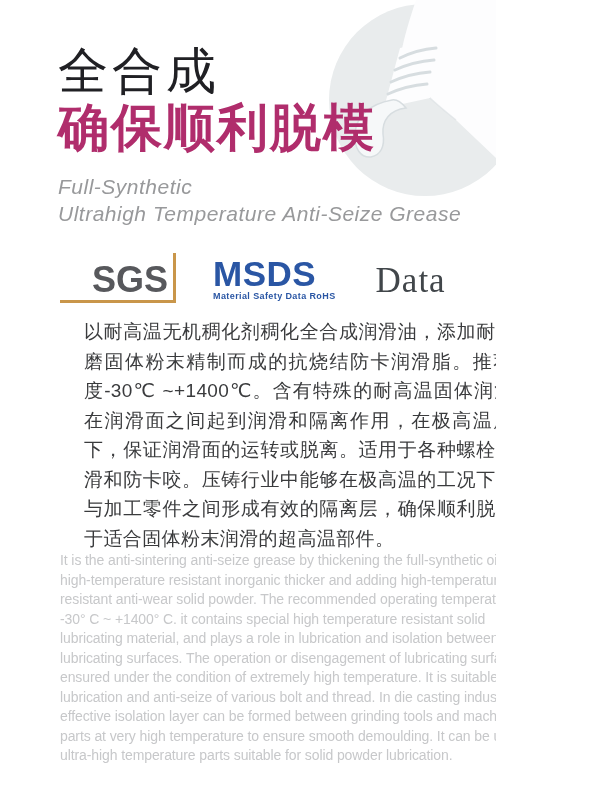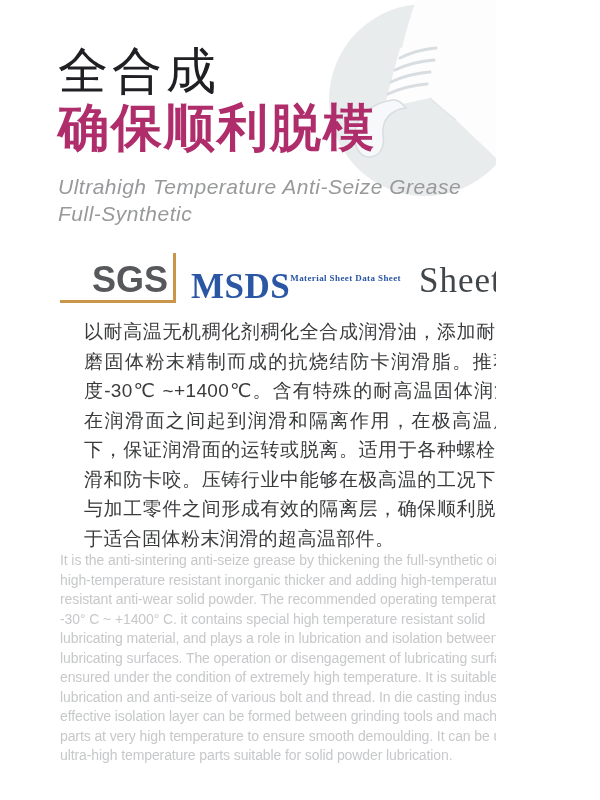--- a/index.html
+++ b/index.html
@@ -39,36 +39,36 @@
   .title-line2{
     font-size:51px;line-height:56px;font-weight:bold;
     color:var(--accent);letter-spacing:2px;
   }
   .subtitle{margin-top:17px;font-style:italic;color:var(--subtitle);}
   .subtitle div{font-size:21px;line-height:27px;letter-spacing:0.5px;}
 
   
   .certs{
     position:absolute;left:60px;top:250px;
-    display:flex;align-items:flex-end;column-gap:18px;height:53px;
+    display:flex;align-items:flex-end;column-gap:40px;height:53px;
   }
   .sgs{
     position:relative;height:50px;display:flex;align-items:flex-end;
     border-bottom:3px solid var(--sgs-line);
     padding:0 5px 2px 32px;
   }
   .sgs-label{
     font-size:36px;line-height:36px;font-weight:bold;
     color:var(--sgs-text);letter-spacing:0px;
   }
   .sgs-vline{
     position:absolute;right:-3px;bottom:-3px;width:3px;height:50px;
     background:var(--sgs-line);
   }
-  .msds{display:flex;flex-direction:row;justify-content:flex-end;padding-bottom:1px;font-family:Liberation Serif, serif;}
+  .msds{display:flex;flex-direction:column;justify-content:flex-end;padding-bottom:1px;}
   .msds-label{
     font-size:35px;line-height:31px;font-weight:bold;
     color:var(--msds-blue);letter-spacing:0.5px;
   }
   .msds-sublabel{
     font-size:9px;line-height:11px;font-weight:bold;
     color:var(--msds-blue);letter-spacing:0.4px;margin-top:2px;white-space:nowrap;
   }
   .rohs{
     font-family:"Liberation Serif","DejaVu Serif",serif;
@@ -108,33 +108,33 @@
       <path d="M 92 94 C 105 88 118 85 131 84"></path>
     </g>
 
     <path d="M 96 100 C 74 104 60 116 59 134 C 58 149 65 158 75 157 C 85 155 89 146 87 134 C 86 120 94 110 110 108 C 105 102 101 99 96 100 Z" style="fill:#f6f8f9;stroke:var(--tube-shade);stroke-width:1.5"></path>
   </svg>
 
   <div class="header">
     <div class="title-line1">全合成</div>
     <div class="title-line2">确保顺利脱模</div>
     <div class="subtitle">
+      <div>Full-Synthetic</div>
       <div>Ultrahigh Temperature Anti-Seize Grease</div>
-      <div>Full-Synthetic</div>
     </div>
   </div>
 
   <div class="certs">
     <div class="sgs">
       <span class="sgs-label">SGS</span>
       <span class="sgs-vline"></span>
     </div>
     <div class="msds">
       <div class="msds-label">MSDS</div>
-      <div class="msds-sublabel">Material Sheet Data Sheet</div>
+      <div class="msds-sublabel">Material Safety Data RoHS</div>
     </div>
-    <div class="rohs">Sheet</div>
+    <div class="rohs">Data</div>
   </div>
 
   <p class="desc-cn">以耐高温无机稠化剂稠化全合成润滑油，添加耐高温的抗磨固体粉末精制而成的抗烧结防卡润滑脂。推荐使用温度-30℃ ~+1400℃。含有特殊的耐高温固体润滑材料，在润滑面之间起到润滑和隔离作用，在极高温度的工况下，保证润滑面的运转或脱离。适用于各种螺栓丝扣的润滑和防卡咬。压铸行业中能够在极高温的工况下，在磨具与加工零件之间形成有效的隔离层，确保顺利脱模。可用于适合固体粉末润滑的超高温部件。</p>
   <p class="desc-en">It is the anti-sintering anti-seize grease by thickening the full-synthetic oil with a high-temperature resistant inorganic thicker and adding high-temperature resistant anti-wear solid powder. The recommended operating temperature is -30° C ~ +1400° C. it contains special high temperature resistant solid lubricating material, and plays a role in lubrication and isolation between the lubricating surfaces. The operation or disengagement of lubricating surface is ensured under the condition of extremely high temperature. It is suitable for lubrication and anti-seize of various bolt and thread. In die casting industry, an effective isolation layer can be formed between grinding tools and machined parts at very high temperature to ensure smooth demoulding. It can be used for ultra-high temperature parts suitable for solid powder lubrication.</p>
 
 </div>
 
 </body></html>

